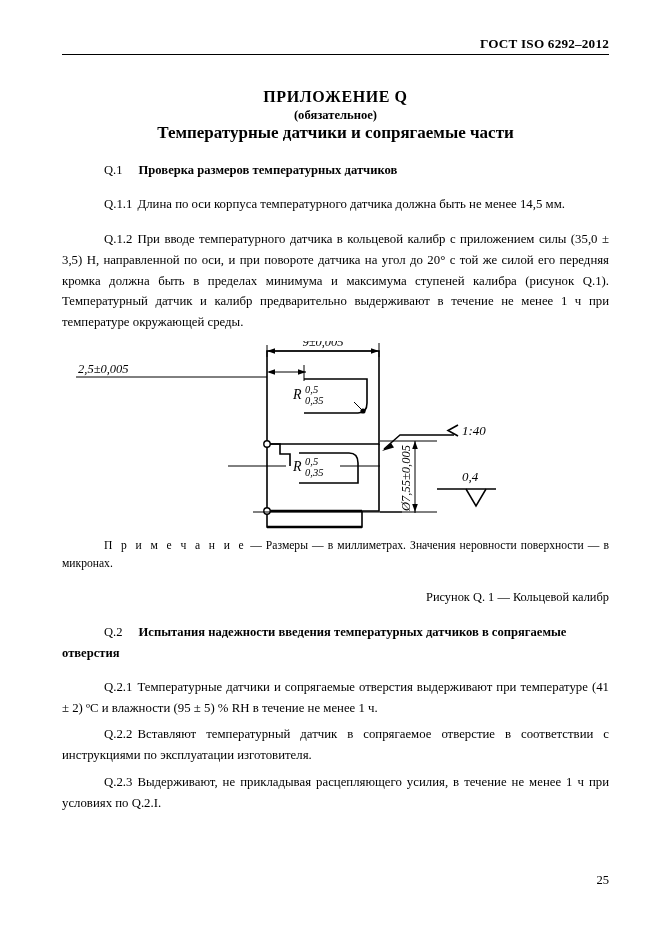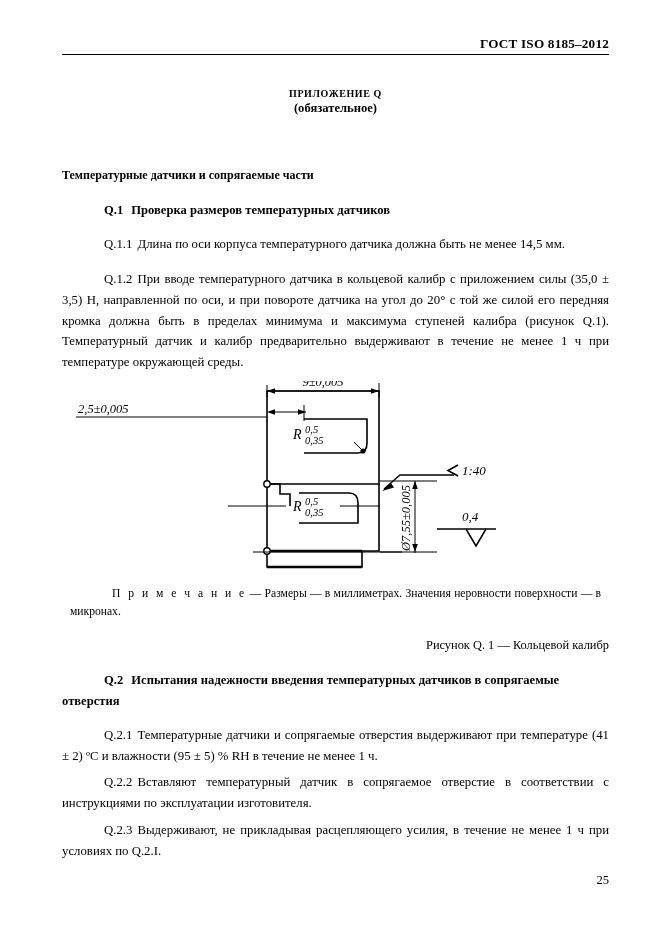--- a/index.html
+++ b/index.html
@@ -46,49 +46,48 @@
   .content {
     position: absolute;
     top: 78px;
     left: 62px;
     width: 547px;
   }
 
   .annex-title {
     text-align: center;
     font-weight: bold;
-    font-size: 10px;
+    font-size: 16px;
     letter-spacing: 0.6px;
     margin-top: 10px;
   }
   .annex-sub {
     text-align: center;
     font-weight: bold;
     font-size: 12.6px;
     margin-top: 2px;
   }
 
   .sec-title {
-    text-align: left;
-    font-weight: bold;
-    font-size: 12px;
-    margin-top: 52px;
+    text-align: center;
+    font-weight: bold;
+    font-size: 17px;
   }
 
   .clause-head {
     font-weight: bold;
     font-size: 12.6px;
     margin-top: 17px;
     text-indent: 42px;
     line-height: 1.62;
     text-align: left;
   }
   .clause-head .num {
-    font-weight: bold;
-    padding-right: 8px;
+    font-weight: normal;
+    padding-right: 16px;
   }
 
   p.body {
     font-size: 12.8px;
     line-height: 1.62;
     text-align: justify;
     margin: 0;
     margin-top: 14px;
     text-indent: 42px;
     hyphens: none;
@@ -97,21 +96,21 @@
     padding-right: 5px;
   }
   p.tight {
     margin-top: 6px;
   }
 
   .note {
     font-size: 11.6px;
     line-height: 1.62;
     text-align: justify;
-    margin: 8px;
+    margin: 0;
     text-indent: 42px;
   }
   .note .lbl {
     letter-spacing: 2.3px;
   }
 
   .figcaption {
     text-align: right;
     font-size: 12.4px;
     margin-top: 16px;
@@ -138,21 +137,21 @@
     text-align: right;
     font-size: 12.6px;
   }
 </style>
 </head>
 <body>
 
 <div class="page">
 
   <div class="header">
-    <span class="header-title">ГОСТ ISO 8185–2012</span>
+    <span class="header-title">ГОСТ ISO 6292–2012</span>
   </div>
   <div class="header-rule"></div>
 
   <div class="content">
 
     <div class="annex-title">ПРИЛОЖЕНИЕ Q</div>
     <div class="annex-sub">(обязательное)</div>
 
     <div class="sec-title">Температурные датчики и сопрягаемые части</div>
 

